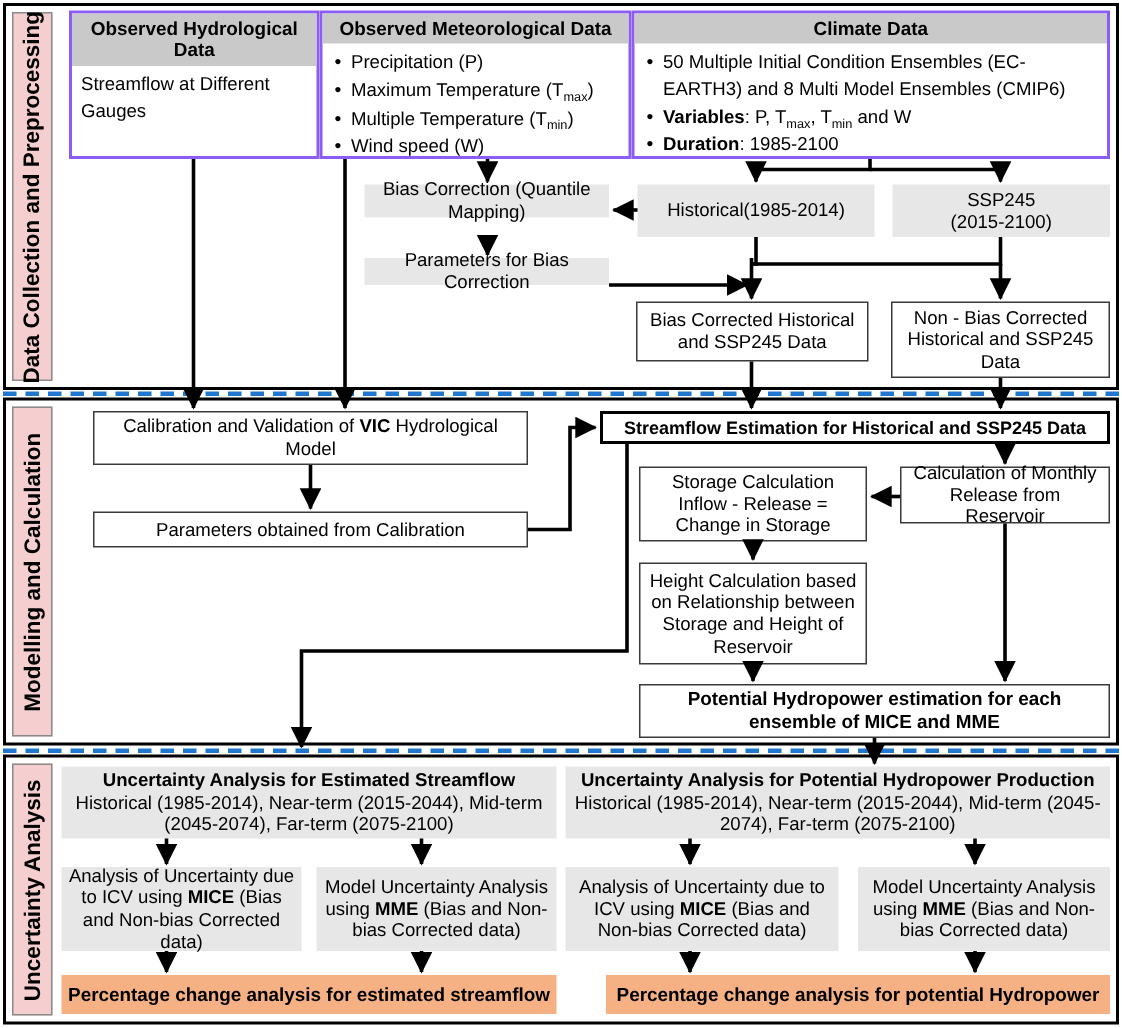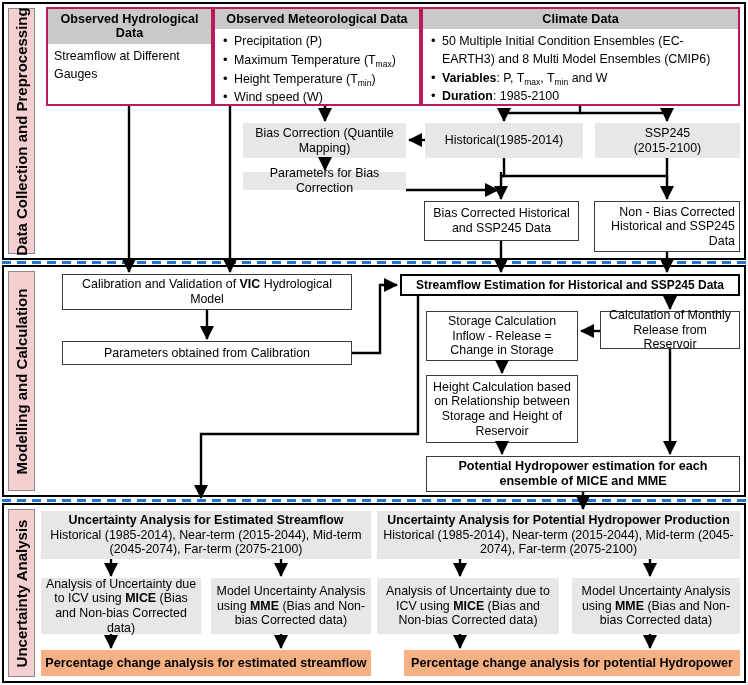--- a/index.html
+++ b/index.html
@@ -19,21 +19,21 @@
   .node{position:absolute;box-sizing:border-box;display:flex;align-items:center;
         justify-content:center;text-align:center;font-size:12.4px;color:#000;line-height:1.18;
         padding:2px 4px;}
   .n-white{background:#fff;border:1.5px solid #3a3a3a;}
   .n-white-thick{background:#fff;border:2px solid #000;}
   .n-grey{background:#e7e7e7;border:none;}
   .n-orange{background:#f5b183;border:none;font-weight:bold;}
   .bold{font-weight:bold;}
 
   
-  .card{position:absolute;box-sizing:border-box;border:2px solid #be185d;background:#fff;
+  .card{position:absolute;box-sizing:border-box;border:2px solid #8b5cf6;background:#fff;
         display:flex;flex-direction:column;}
   .card-hd{background:#c9c9c9;font-weight:bold;font-size:12.6px;text-align:center;
            padding:3px 4px;line-height:1.15;}
   .card-bd{flex:1;font-size:12.4px;line-height:1.42;padding:4px 6px;}
   ul.bul{margin:0;padding:0 0 0 13px;list-style:none;}
   ul.bul li{position:relative;padding-left:0;margin:0 0 1px 0;}
   ul.bul li:before{content:"\2022";position:absolute;left:-11px;top:-1px;font-size:13px;}
   sub{font-size:8.5px;vertical-align:baseline;position:relative;top:3px;}
 
   svg.wires{position:absolute;left:0;top:0;width:748px;height:685px;pointer-events:none;}
@@ -61,54 +61,54 @@
     <div class="card-hd">Observed Hydrological Data</div>
     <div class="card-bd">Streamflow at Different Gauges</div>
   </div>
 
   <div class="card" style="left:213px;top:7px;width:208px;height:99px;">
     <div class="card-hd">Observed Meteorological Data</div>
     <div class="card-bd">
       <ul class="bul">
         <li><span>Precipitation (P)</span></li>
         <li><span>Maximum Temperature (T</span><sub>max</sub><span>)</span></li>
-        <li><span>Height Temperature (T</span><sub>min</sub><span>)</span></li>
+        <li><span>Multiple Temperature (T</span><sub>min</sub><span>)</span></li>
         <li><span>Wind speed (W)</span></li>
       </ul>
     </div>
   </div>
 
   <div class="card" style="left:421px;top:7px;width:319px;height:99px;">
     <div class="card-hd">Climate Data</div>
     <div class="card-bd">
       <ul class="bul">
         <li><span>50 Multiple Initial Condition Ensembles (EC-EARTH3) and 8 Multi Model Ensembles (CMIP6)</span></li>
         <li><span class="bold">Variables</span><span>: P, T</span><sub>max</sub><span>, T</span><sub>min</sub><span> and W</span></li>
         <li><span class="bold">Duration</span><span>: 1985-2100</span></li>
       </ul>
     </div>
   </div>
 
-  <div class="node n-grey" style="left:243px;top:123px;width:163px;height:35px;">Bias Correction (Quantile Mapping)</div>
+  <div class="node n-grey" style="left:243px;top:123px;width:163px;height:22px;">Bias Correction (Quantile Mapping)</div>
 
   <div class="node n-grey" style="left:243px;top:172px;width:163px;height:18px;">Parameters for Bias Correction</div>
 
   <div class="node n-grey" style="left:425px;top:123px;width:158px;height:35px;flex-direction:row;">
     <span>Historical</span>
     <span>(1985-2014)</span>
   </div>
 
   <div class="node n-grey" style="left:595px;top:123px;width:145px;height:35px;flex-direction:column;">
     <span>SSP245</span>
     <span>(2015-2100)</span>
   </div>
 
   <div class="node n-white" style="left:424px;top:201px;width:155px;height:40px;">Bias Corrected Historical and SSP245 Data</div>
 
-  <div class="node n-white" style="left:594px;top:201px;width:146px;height:51px;text-align:right;">Non - Bias Corrected Historical and SSP245 Data</div>
+  <div class="node n-white" style="left:594px;top:201px;width:146px;height:51px;">Non - Bias Corrected Historical and SSP245 Data</div>
 
   <div class="node n-white" style="left:62px;top:274px;width:290px;height:36px;">
     <div>
       <span>Calibration and Validation of </span><span class="bold">VIC</span><span> Hydrological Model</span>
     </div>
   </div>
 
   <div class="node n-white" style="left:62px;top:341px;width:290px;height:24px;">Parameters obtained from Calibration</div>
 
   <div class="node n-white-thick bold" style="left:400px;top:274px;width:340px;height:22px;font-size:12px;">Streamflow Estimation for Historical and SSP245 Data</div>

